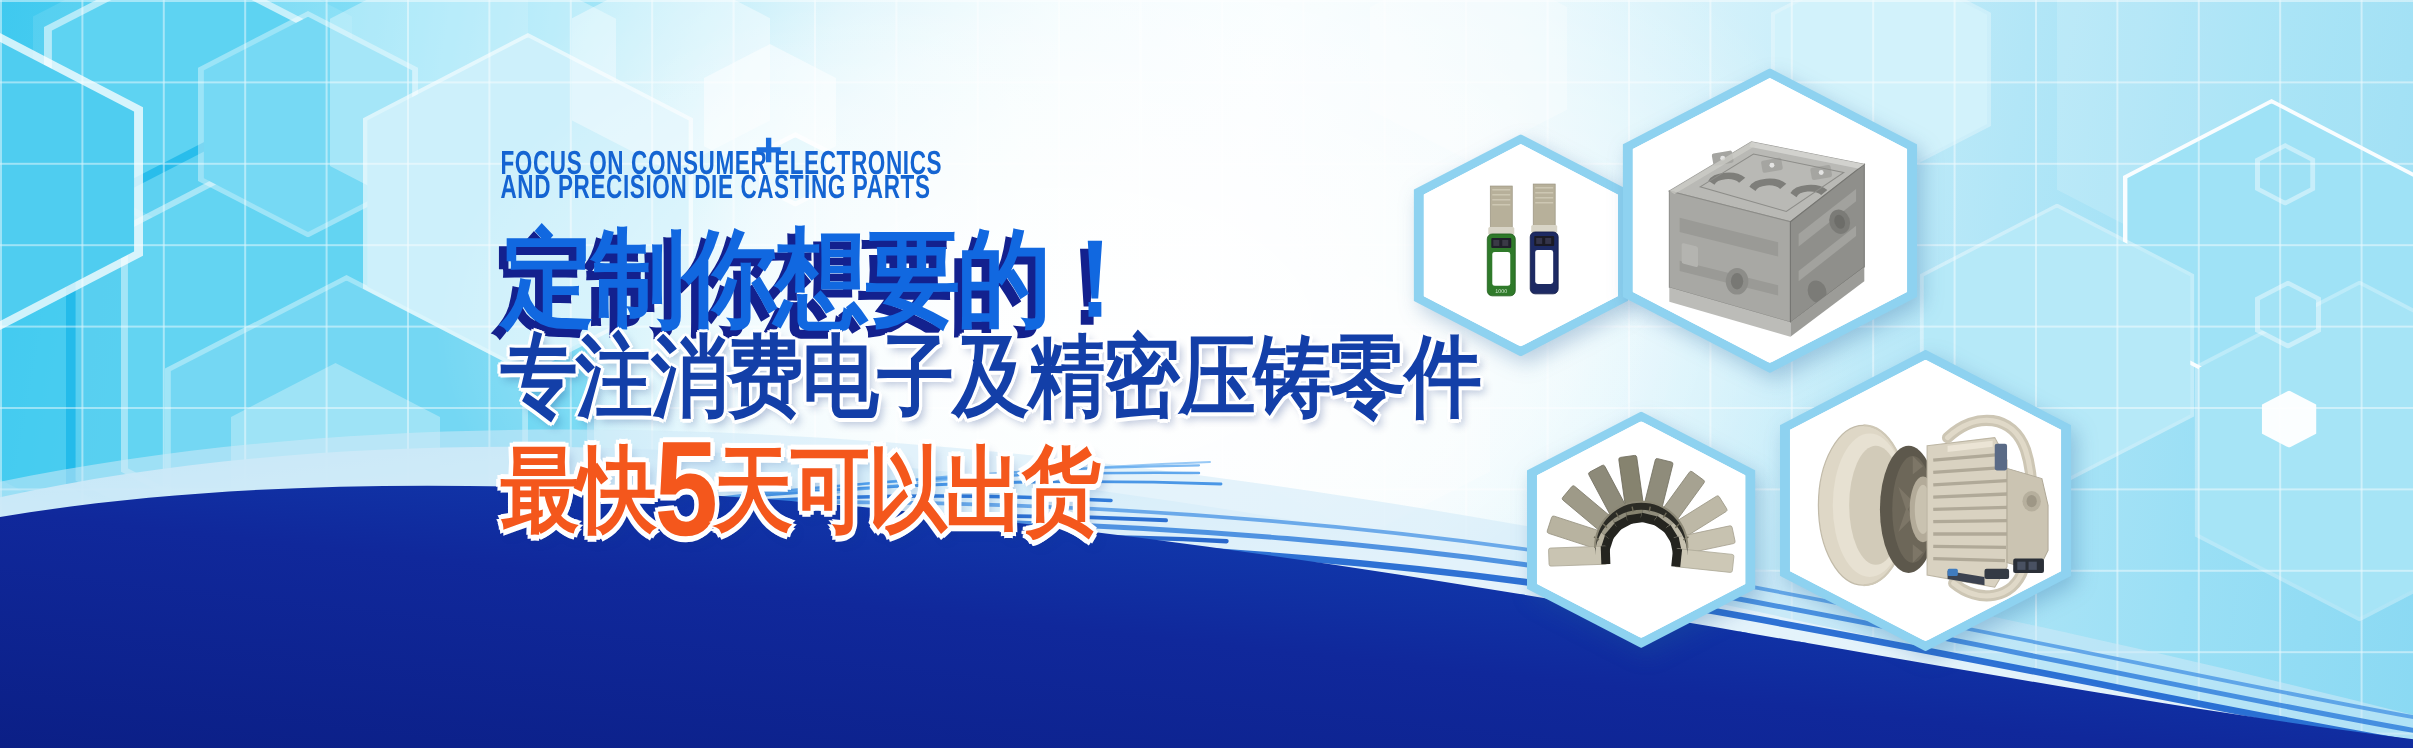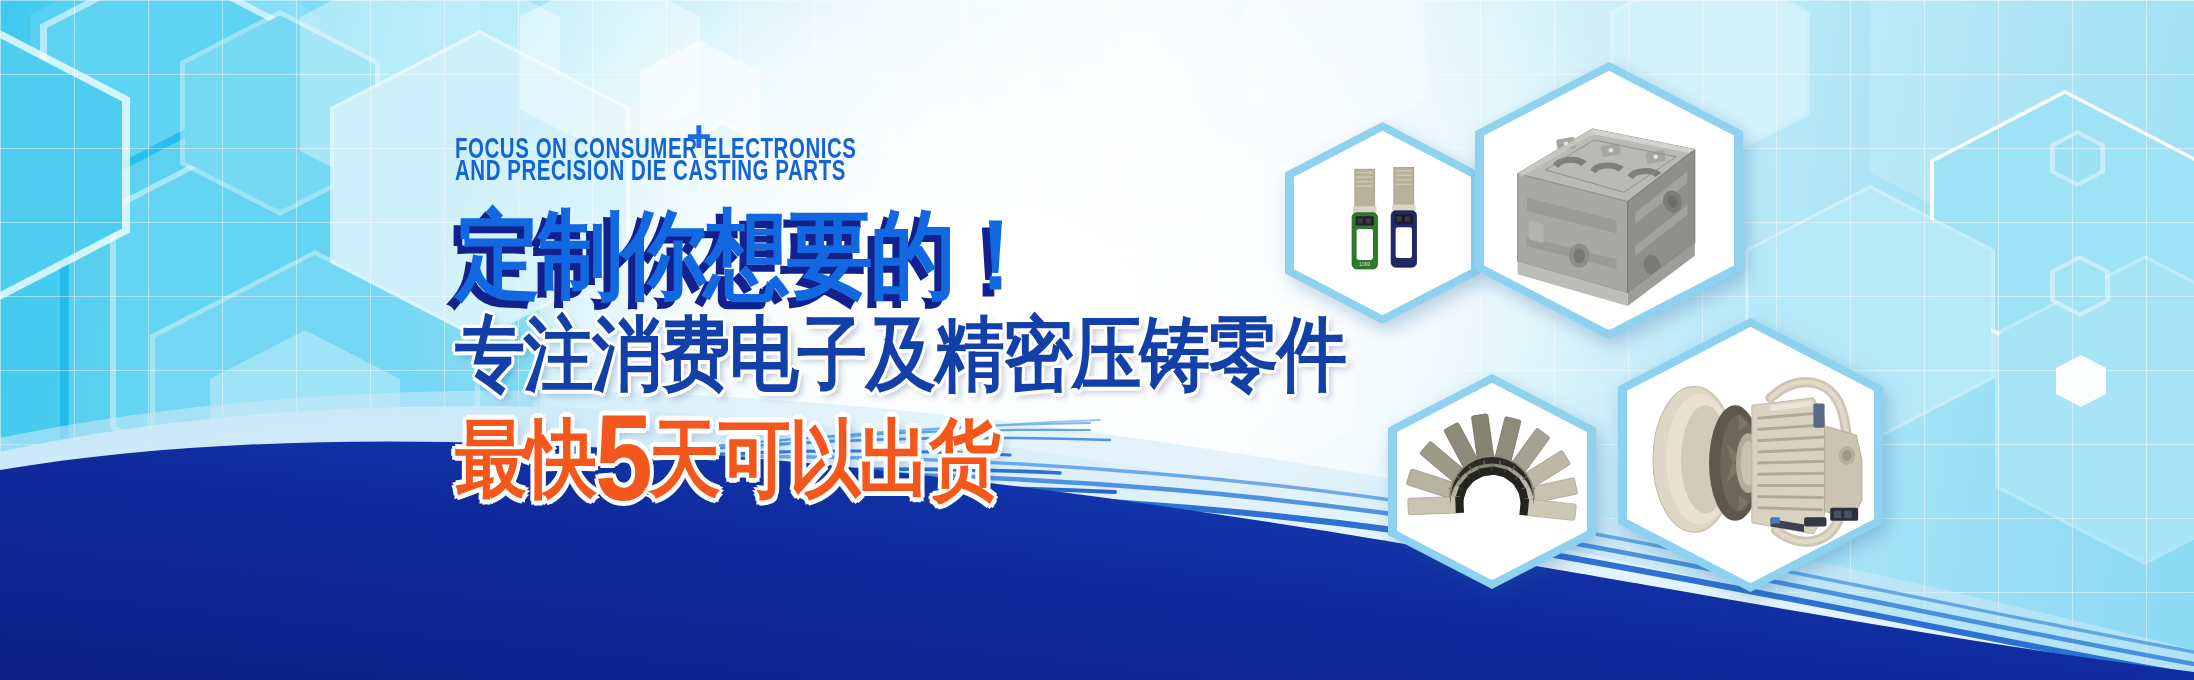--- a/index.html
+++ b/index.html
@@ -86,21 +86,21 @@
   #h1 .sh,#h1 .fg{
     position:absolute;left:0;top:0;
     font-size:86px;font-weight:bold;line-height:1;
     letter-spacing:-3px;white-space:nowrap;
     transform:scaleY(1.12);transform-origin:left top;
   }
   #h1 .sh{color:#13218e;left:-7px;top:7px;}
   #h1 .fg{color:#1168e0;}
 
   
-  #h2{position:relative;margin-top:12px;height:82px;}
+  #h2{position:relative;margin-top:0;height:82px;}
   #h2 .fg{
     position:absolute;left:0;top:0;
     font-size:70px;font-weight:bold;line-height:1;
     letter-spacing:-1.5px;white-space:nowrap;
     color:#133fa8;
     transform:scaleY(1.16);transform-origin:left top;
     -webkit-text-stroke:0px;
     text-shadow:
       3px 0 0 #fff,-3px 0 0 #fff,0 3px 0 #fff,0 -3px 0 #fff,
       2px 2px 0 #fff,-2px 2px 0 #fff,2px -2px 0 #fff,-2px -2px 0 #fff,

